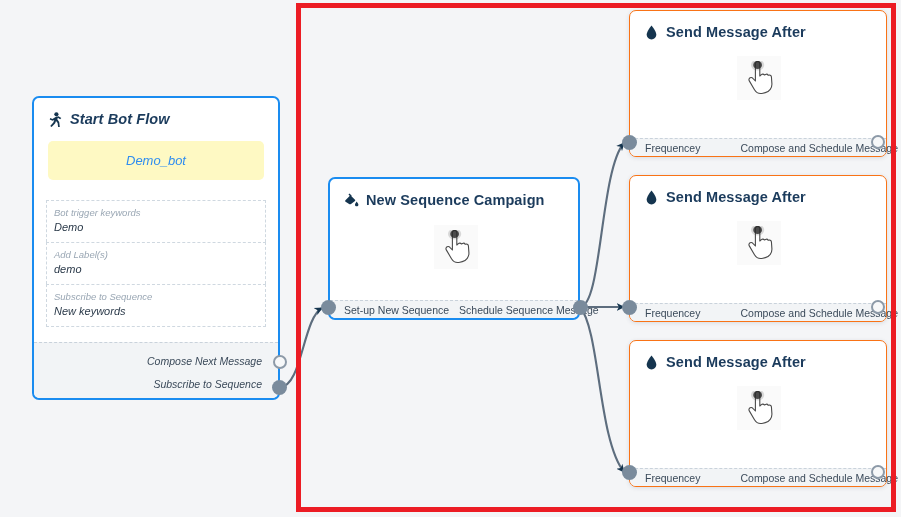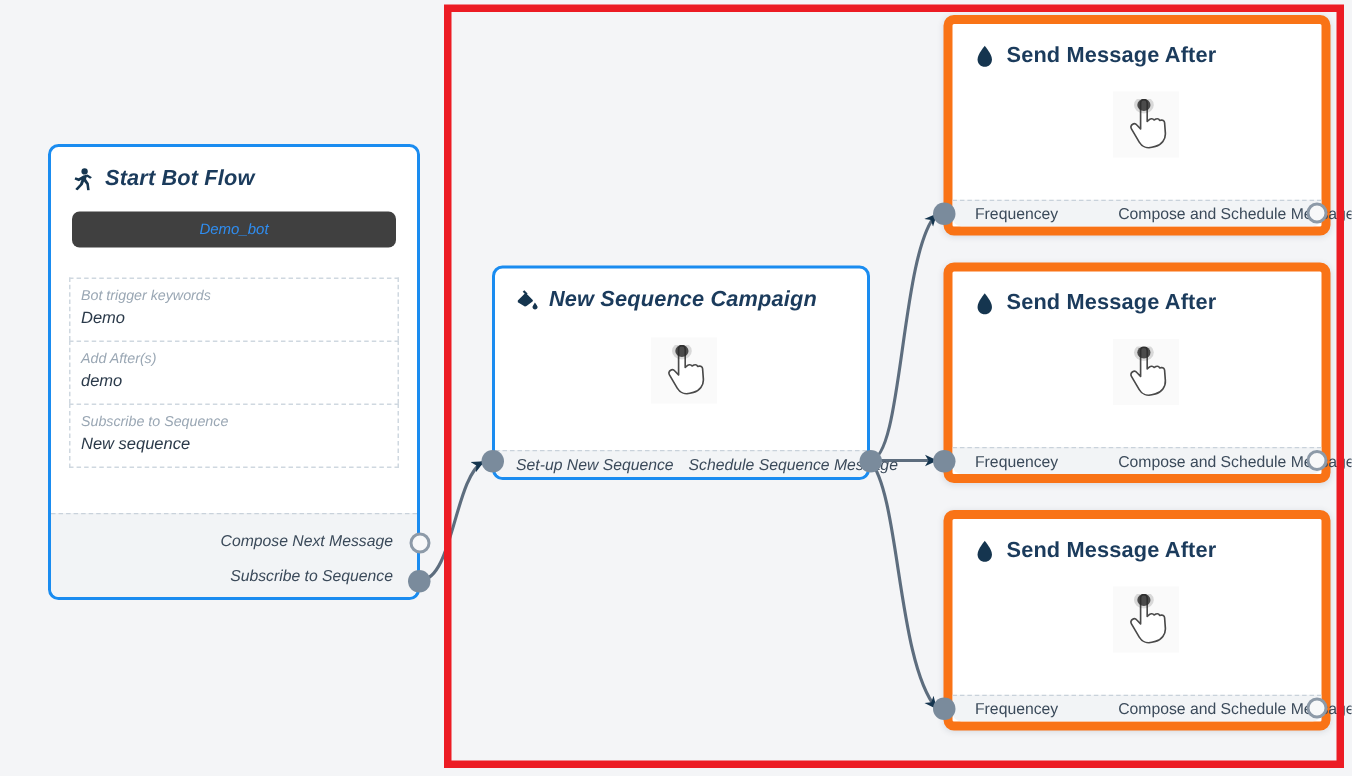--- a/index.html
+++ b/index.html
@@ -17,21 +17,21 @@
     border:5px solid #ec1c24;box-sizing:border-box;
     pointer-events:none;z-index:40;
   }
 
   
   .edges{position:absolute;left:0;top:0;width:901px;height:517px;z-index:5;pointer-events:none;}
 
   
   .node{position:absolute;background:#ffffff;border-radius:7px;z-index:10;box-sizing:border-box;}
   .node.selectedblue{border:2px solid #1a8cf0;}
-  .node.plain{border:6px solid #f97316;box-shadow:0 1px 4px rgba(35,55,80,.13);}
+  .node.plain{border:1px solid #f97316;box-shadow:0 1px 4px rgba(35,55,80,.13);}
 
   .node-title{
     display:flex;align-items:center;gap:7px;
     padding:13px 0 0 14px;
     font-size:14.5px;font-weight:bold;color:#1b3b5c;
     letter-spacing:.1px;
   }
   .node-title .ico{display:inline-flex;align-items:center;justify-content:center;width:15px;height:16px;}
 
   
@@ -46,22 +46,22 @@
   }
   .port-label{font-size:10.5px;color:#3b4a5a;white-space:nowrap;}
 
   
   .port{position:absolute;border-radius:50%;z-index:22;box-sizing:border-box;}
   .port.filled{width:15px;height:15px;background:#7a8b9c;}
   .port.open{width:14px;height:14px;background:#f7f8f9;border:2px solid #8d9aa8;}
 
   
   .botpill{
-    margin:14px 14px 0 14px;height:24px;border-radius:5px;
-    background:#404040;color:#2f8df0;font-size:10px;
+    margin:14px 14px 0 14px;height:39px;border-radius:5px;
+    background:#fef9c3;color:#2f8df0;font-size:13px;
     display:flex;align-items:center;justify-content:center;
   }
   .fields{margin:20px 12px 0 12px;}
   .fieldgrp{
     border:1px dashed #cfd8e0;border-bottom:none;
     padding:5px 7px 6px 7px;
   }
   .fieldgrp:last-child{border-bottom:1px dashed #cfd8e0;}
   .f-label{font-size:9.5px;color:#9aa7b4;line-height:13px;}
   .f-value{font-size:11px;color:#2b3a4a;line-height:17px;}
@@ -107,42 +107,42 @@
     </div>
 
     <div class="botpill">Demo_bot</div>
 
     <div class="fields">
       <div class="fieldgrp">
         <div class="f-label">Bot trigger keywords</div>
         <div class="f-value">Demo</div>
       </div>
       <div class="fieldgrp">
-        <div class="f-label">Add After(s)</div>
+        <div class="f-label">Add Label(s)</div>
         <div class="f-value">demo</div>
       </div>
       <div class="fieldgrp">
         <div class="f-label">Subscribe to Sequence</div>
-        <div class="f-value">New sequence</div>
+        <div class="f-value">New keywords</div>
       </div>
     </div>
 
     <div class="node-foot" style="height:56px;display:block;padding-top:6px;">
       <div style="text-align:right;padding-right:16px;line-height:22px;padding-left:16px;">
         <span class="port-label">Compose Next Message</span>
       </div>
       <div style="text-align:right;padding-right:16px;line-height:22px;">
         <span class="port-label">Subscribe to Sequence</span>
       </div>
     </div>
   </div>
   <div class="port open" style="left:273px;top:355px;"></div>
   <div class="port filled" style="left:272px;top:380px;"></div>
 
-  <div class="node selectedblue" style="left:328px;top:177px;width:252px;height:143px;font-style:italic;">
+  <div class="node selectedblue" style="left:328px;top:177px;width:252px;height:143px;">
     <div class="node-title">
       <span class="ico">
         <svg width="15" height="14" viewBox="0 0 15 14">
           <path d="M1.2,7.4 L6.4,2.2 L11.0,6.8 C11.4,7.2 11.4,7.6 11.0,8.0 L7.0,11.0 C6.4,11.4 5.6,11.4 5.1,10.9 L1.2,8.5 Z" fill="#15354f"></path>
           <path d="M5.0,1.0 L7.2,3.2" stroke="#15354f" stroke-width="1.5" fill="none"></path>
           <path d="M12.6,8.6 C13.6,10.0 14.4,10.9 14.4,11.7 C14.4,12.6 13.6,13.3 12.7,13.3 C11.8,13.3 11.0,12.6 11.0,11.7 C11.0,10.9 11.8,10.0 12.6,8.6 Z" fill="#15354f"></path>
         </svg>
       </span>
       <span>New Sequence Campaign</span>
     </div>

